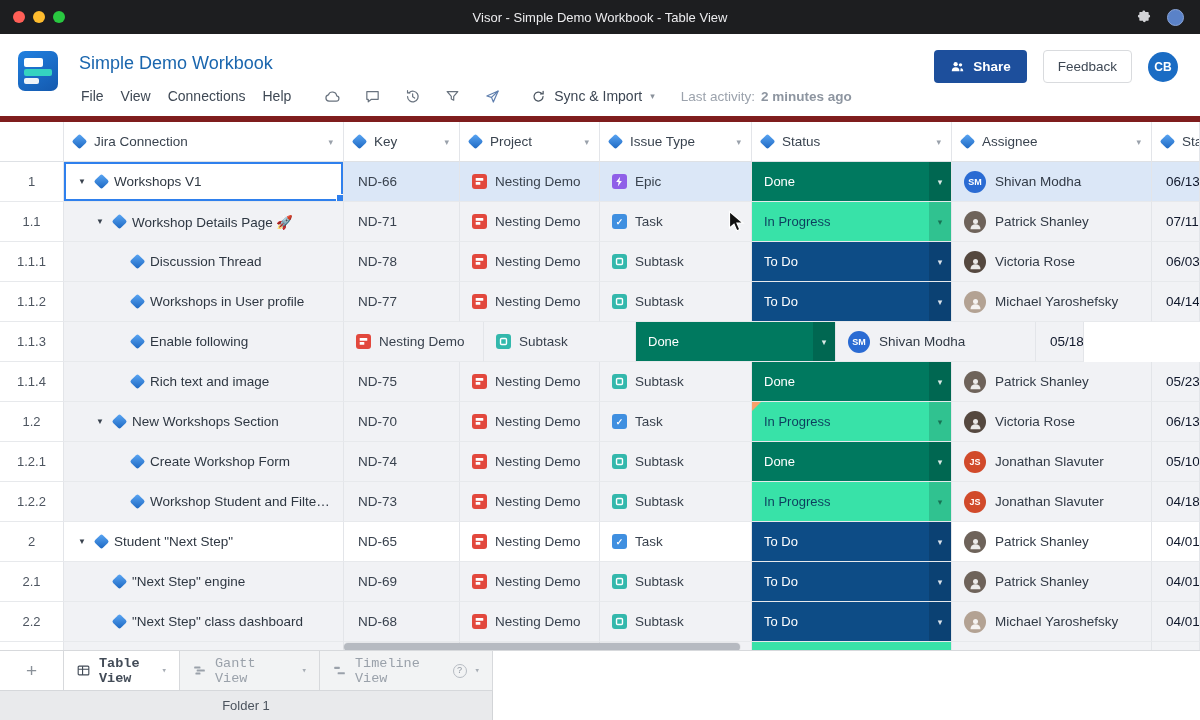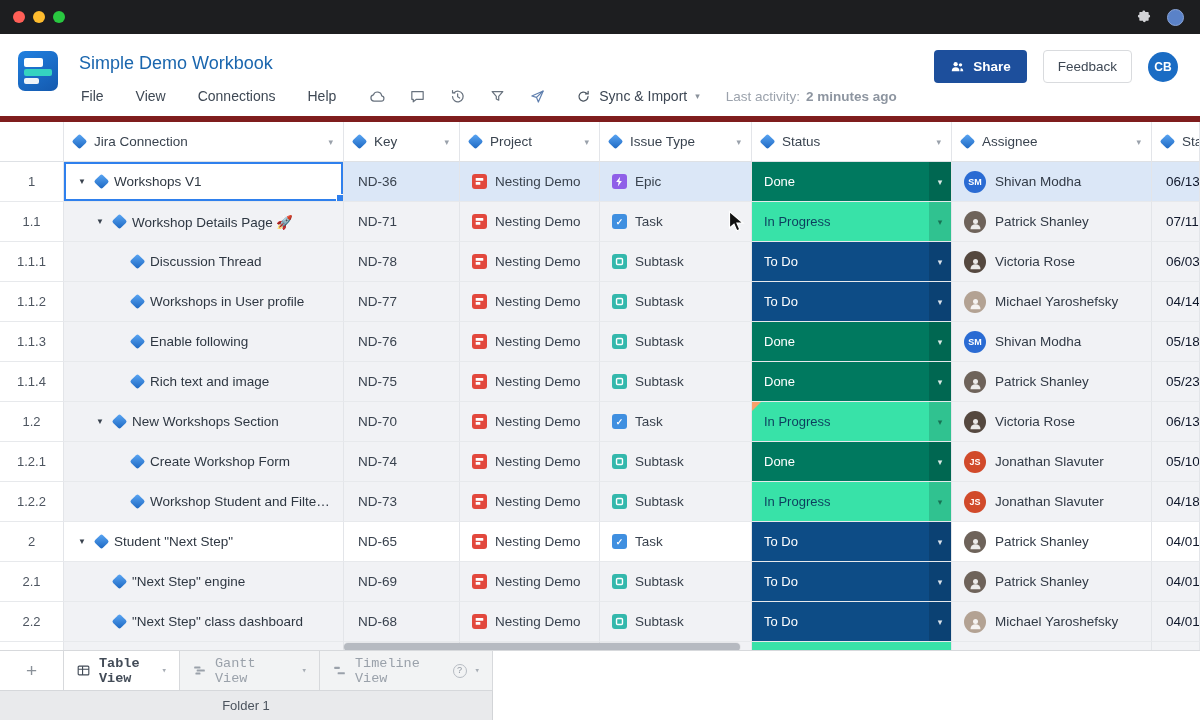--- a/index.html
+++ b/index.html
@@ -19,21 +19,21 @@
 
   
   .app-header { height:88px; position:relative; background:#fff; border-bottom:6px solid #7f1d1d; }
   .logo { position:absolute; left:18px; top:17px; width:40px; height:40px; border-radius:7px; background:linear-gradient(150deg,#2080e0,#1459ae); }
   .logo i { position:absolute; border-radius:2px; }
   .logo .l1 { left:6px; top:7px; width:19px; height:9px; background:#ffffff; }
   .logo .l2 { left:6px; top:18px; width:28px; height:7px; background:#35d3c0; }
   .logo .l3 { left:6px; top:27px; width:15px; height:6px; background:#eef3f8; }
   .wb-title { position:absolute; left:79px; top:19px; font-size:18px; font-weight:500; color:#1a66ae; }
   .menu-row { position:absolute; left:81px; top:49px; height:26px; display:flex; align-items:center; }
-  .menus { display:flex; gap:32px; font-size:14px; color:#3e4854; }
+  .menus { display:flex; gap:17px; font-size:14px; color:#3e4854; }
   .menus span { cursor:default; }
   .tool-icons { display:flex; gap:23px; margin-left:33px; align-items:center; }
   .tool-icons .ticon { width:17px; height:17px; color:#68727e; }
   .tool-icons .ticon svg { width:100%; height:100%; }
   .sync { display:flex; align-items:center; margin-left:30px; gap:8px; }
   .sync .ric { width:15px; height:15px; color:#4b5560; }
   .sync .ric svg{width:100%;height:100%;}
   .sync .slabel { font-size:14px; color:#3c4document; color:#3c4653; font-weight:500; }
   .sync .chev { font-size:9px; color:#8a919b; }
   .last-activity { margin-left:26px; font-size:13.5px; color:#9ba2ac; display:flex; gap:6px; align-items:center; }
@@ -94,20 +94,21 @@
 </style>
 </head>
 <body>
 
 <div class="titlebar">
   <div class="traffic">
     <span class="tl red"></span>
     <span class="tl yellow"></span>
     <span class="tl green"></span>
   </div>
+  <div class="tb-title">Visor - Simple Demo Workbook - Table View</div>
   <div class="tb-right">
     <span class="puzzle" id="puzzleIcon"><svg viewBox="0 0 24 24" fill="currentColor">
           <path d="M9.5 4.5a2.2 2.2 0 0 1 4.4 0H18a1 1 0 0 1 1 1v3.3a2.2 2.2 0 0 1 0 4.4V16.5a1 1 0 0 1-1 1h-3.3a2.2 2.2 0 0 1-4.4 0H6a1 1 0 0 1-1-1v-3.3a2.2 2.2 0 0 1 0-4.4V5.5a1 1 0 0 1 1-1z"></path>
         </svg></span>
     <span class="tb-avatar"></span>
   </div>
 </div>
 
 <header class="app-header">
   <div class="logo">
@@ -213,21 +214,21 @@
     </div>
   <div class="tbody" id="tbody">
       <div class="row bg-sel">
         <div class="cell c-num">1</div>
         <div class="cell c-name" style="padding-left:14px">
           <span class="caret">▼</span>
           <span class="diamond" style="margin-right:0"></span>
           <span class="name-text">Workshops V1</span>
           <span class="fill-handle"></span>
         </div>
-        <div class="cell c-key">ND-36</div>
+        <div class="cell c-key">ND-66</div>
         <div class="cell c-project">
           <span class="type-ic" style="background:#e2483d">
             <svg viewBox="0 0 24 24" fill="#fff">
               <rect x="5" y="5.5" width="14" height="5" rx="1"></rect>
               <rect x="5" y="13" width="8.5" height="5" rx="1"></rect>
             </svg>
           </span>
           <span>Nesting Demo</span>
         </div>
         <div class="cell c-type">
@@ -372,21 +373,20 @@
         </div>
         <div class="cell c-date">04/14</div>
       </div>
       <div class="row bg-child">
         <div class="cell c-num">1.1.3</div>
         <div class="cell c-name" style="padding-left:50px">
           <span class="caret hidden">▼</span>
           <span class="diamond" style="margin-right:0"></span>
           <span class="name-text">Enable following</span>
         </div>
-        <div class="cell c-key">ND-76</div>
         <div class="cell c-project">
           <span class="type-ic" style="background:#e2483d">
             <svg viewBox="0 0 24 24" fill="#fff">
               <rect x="5" y="5.5" width="14" height="5" rx="1"></rect>
               <rect x="5" y="13" width="8.5" height="5" rx="1"></rect>
             </svg>
           </span>
           <span>Nesting Demo</span>
         </div>
         <div class="cell c-type">

